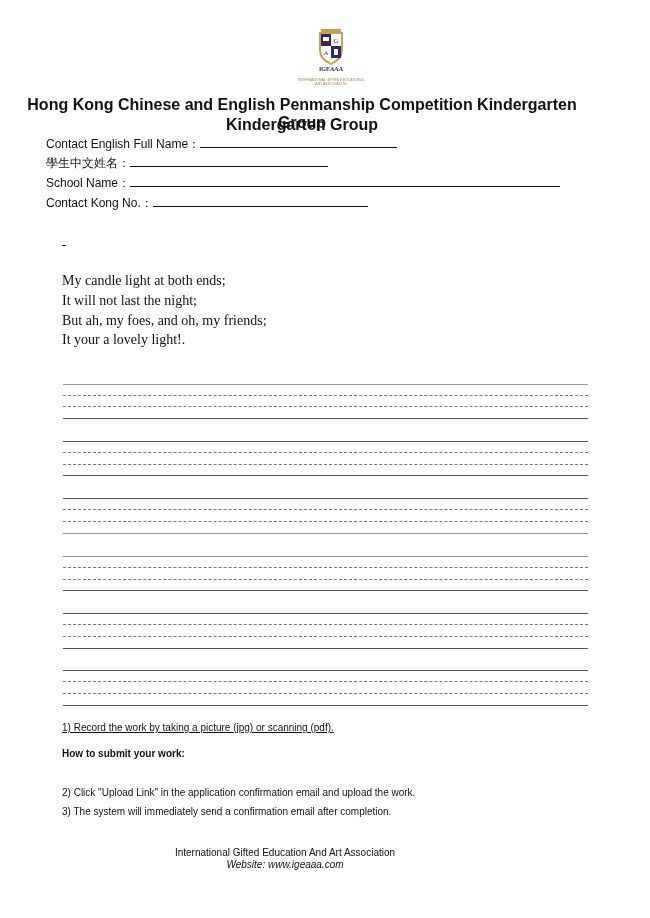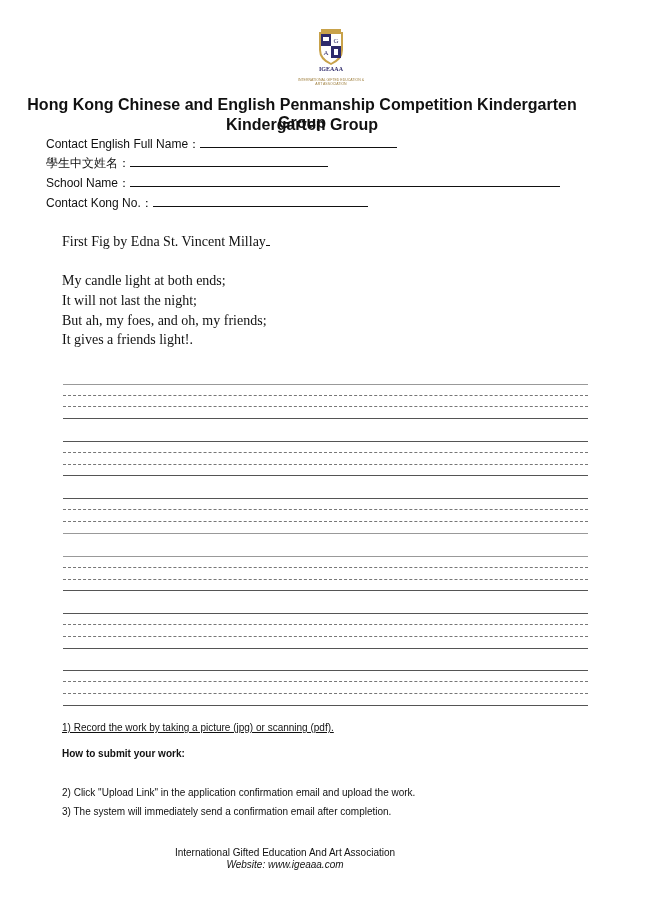--- a/index.html
+++ b/index.html
@@ -47,26 +47,26 @@
   <span style="font-family:Liberation Mono, monospace;">學生中文姓名：</span><span class="line" style="width:198px;"></span>
 </div>
 <div class="field sans" style="top:174px;">
   <span>School Name：</span><span class="line" style="width:430px;"></span>
 </div>
 <div class="field sans" style="top:194px;">
   <span>Contact Kong No.：</span><span class="line" style="width:215px;"></span>
 </div>
 
 <div class="poem serif" style="top:233px;">
-  <span>First Fig by Edna St. Vincent Millay</span><span style="display:inline-block;width:4px;border-bottom:1px solid #111;height:12px;"></span>
+  <span style="display:inline-block;width:4px;border-bottom:1px solid #111;height:12px;"></span>
 </div>
 <div class="poem serif" style="top:273px;">My candle light at both ends;</div>
 <div class="poem serif" style="top:293px;text-align:right;">It will not last the night;</div>
 <div class="poem serif" style="top:313px;">But ah, my foes, and oh, my friends;</div>
-<div class="poem serif" style="top:332px;">It gives a friends light!.</div>
+<div class="poem serif" style="top:332px;">It your a lovely light!.</div>
 
 <div class="ruled" style="top:384px;">
   <div class="solid" style="top:0;border-top-color:#999;"></div>
     <div class="dotted" style="top:11px;"></div>
     <div class="dotted" style="top:22px;"></div>
     <div class="solid" style="top:34px;"></div>
 </div>
 <div class="ruled" style="top:441px;">
   <div class="solid" style="top:0;"></div>
     <div class="dotted" style="top:11px;"></div>

